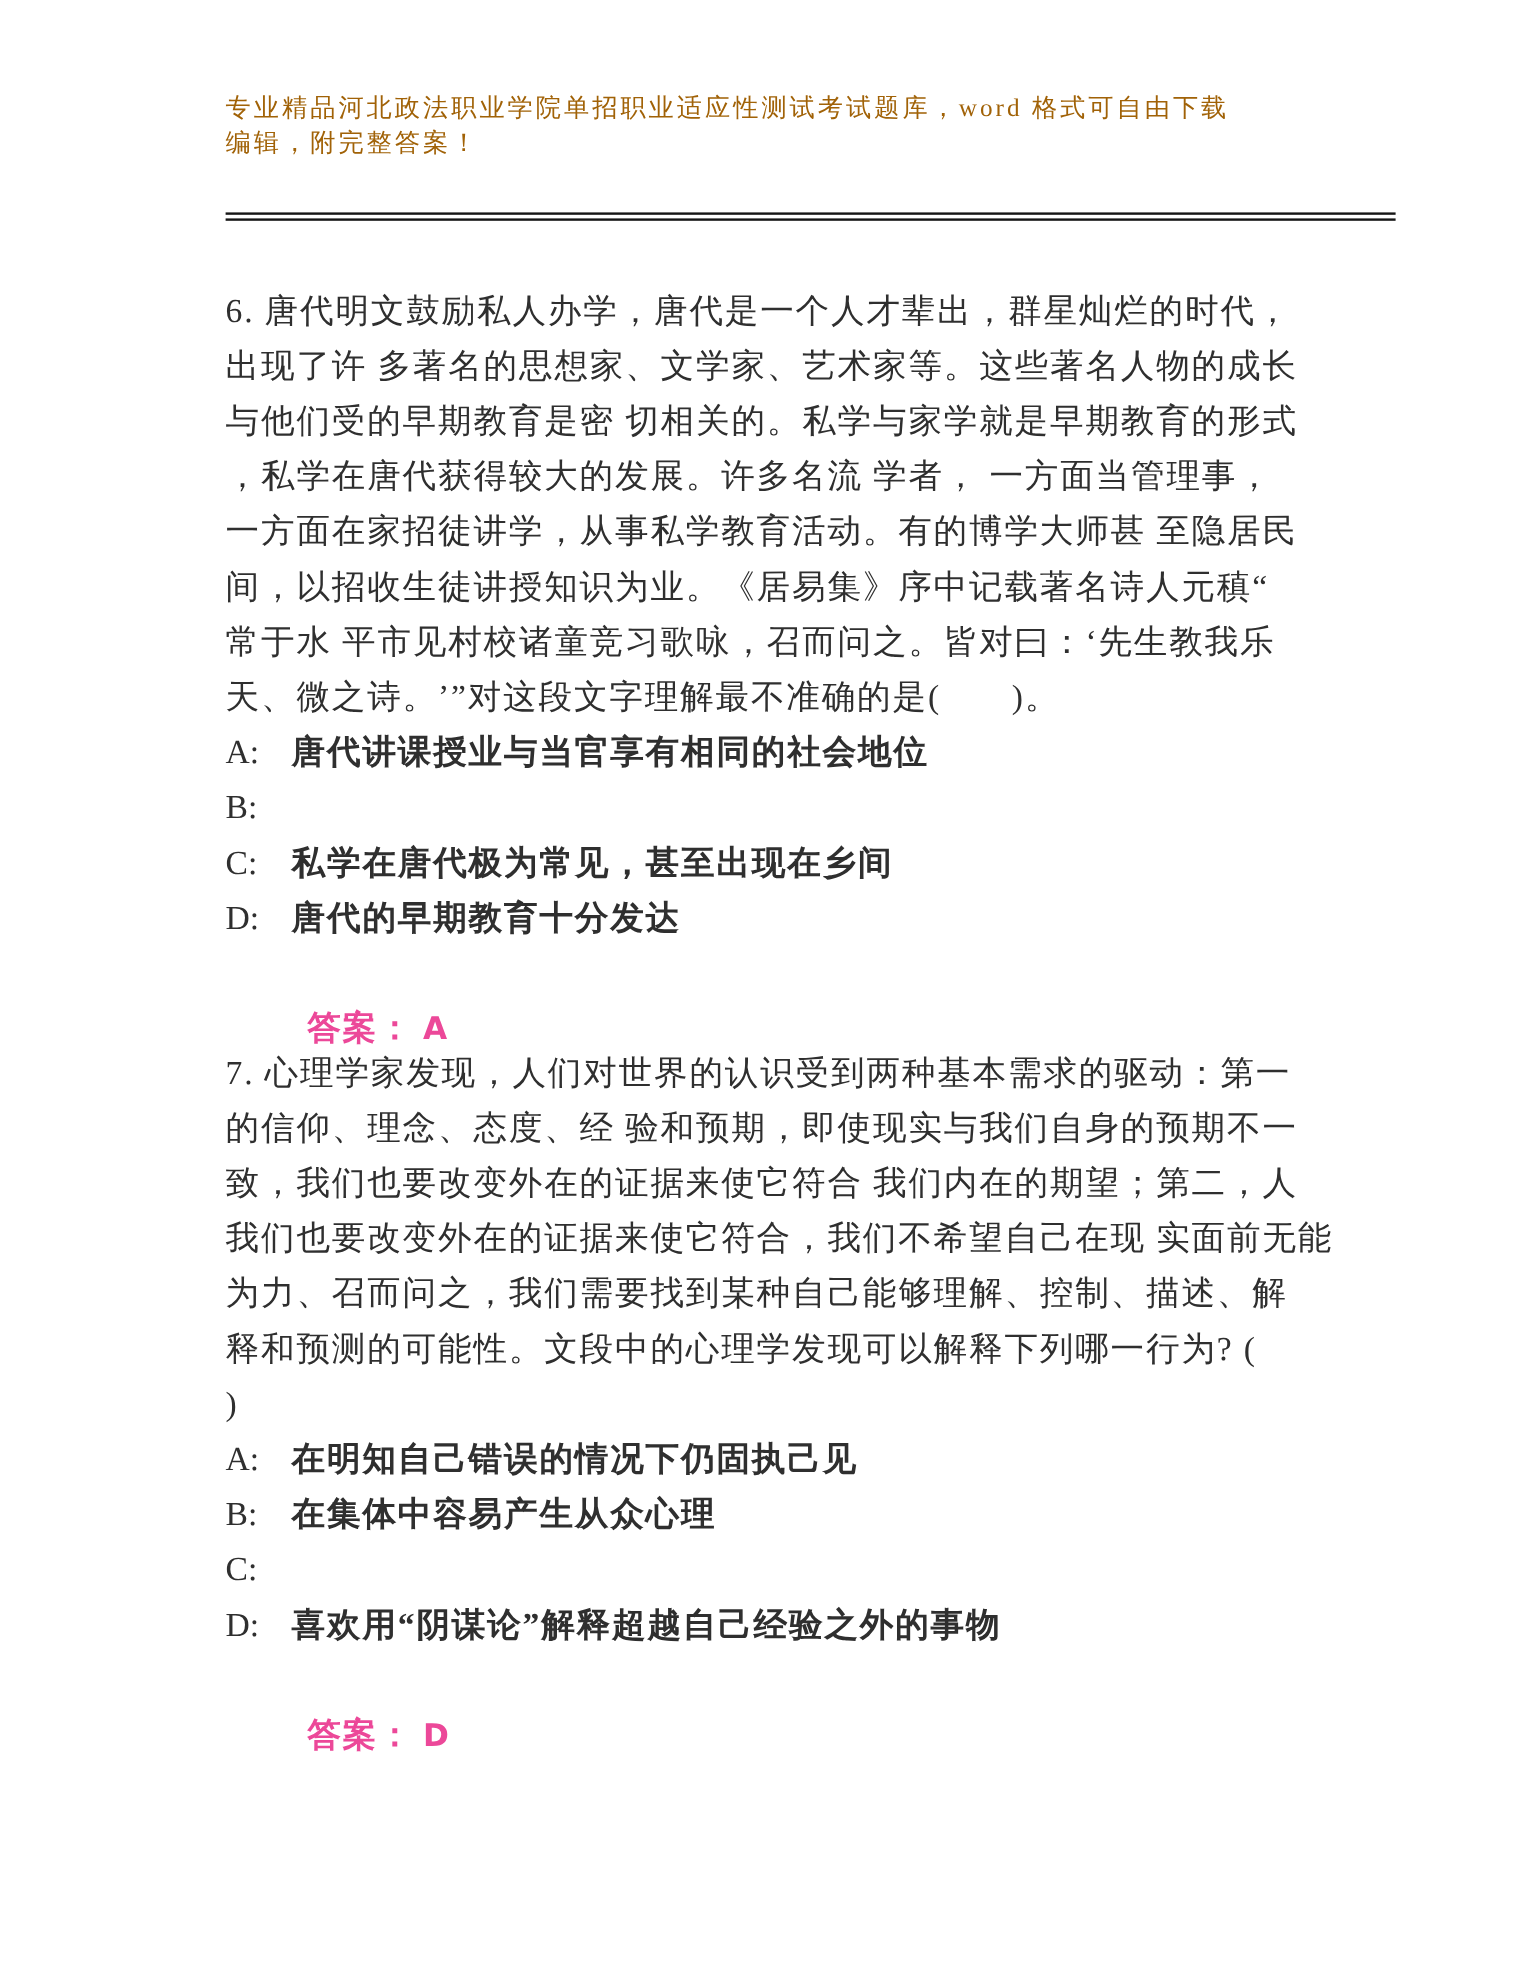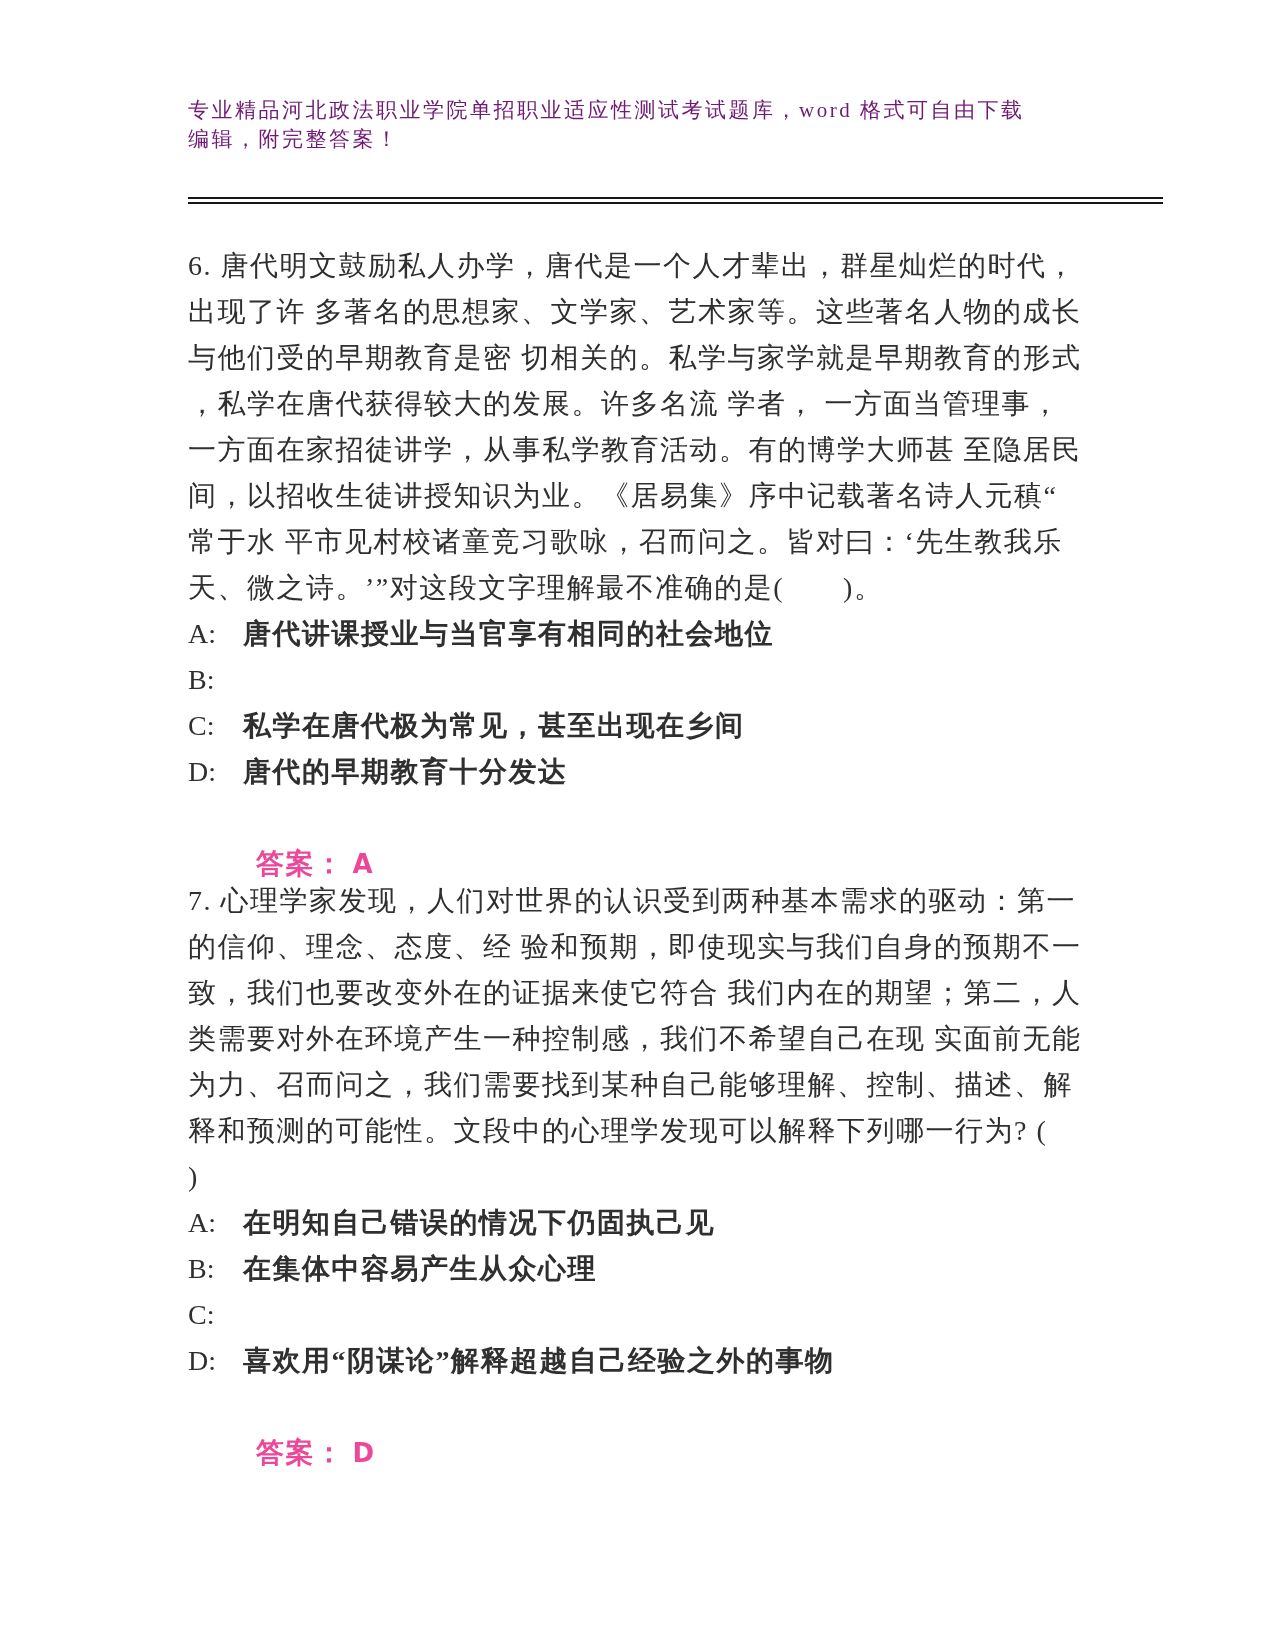--- a/index.html
+++ b/index.html
@@ -15,44 +15,44 @@
     overflow: hidden;
     font-family: "Liberation Serif", "DejaVu Serif", serif;
   }
   .content {
     position: absolute;
     left: 188px;
     top: 0;
     width: 980px;
   }
   .doc-header {
-    margin-top: 96px;
+    margin-top: 76px;
     width: 930px;
     font-size: 21px;
     line-height: 29px;
     letter-spacing: 2.5px;
-    color: #701a75;
+    color: #a16207;
   }
   .doc-header .hline {
     white-space: pre;
   }
   .header-rule {
     margin-top: 43px;
     width: 975px;
     height: 3px;
     border-top: 2px solid #161616;
     border-bottom: 2px solid #161616;
   }
   .question {
     font-size: 28px;
     line-height: 46px;
     letter-spacing: 1.5px;
     color: #2f2f2f;
   }
-  .question.q6 { margin-top: 39px; }
+  .question.q6 { margin-top: 53px; }
   .question.q7 { margin-top: 37px; }
   .stem-line {
     white-space: pre;
     height: 46px;
   }
   .option-row {
     display: flex;
     height: 46px;
     white-space: pre;
   }
@@ -136,21 +136,21 @@
     <section class="question q7">
       <div class="stem">
 
           <div class="stem-line">7. 心理学家发现，人们对世界的认识受到两种基本需求的驱动：第一</div>
 
 
           <div class="stem-line">的信仰、理念、态度、经 验和预期，即使现实与我们自身的预期不一</div>
 
           <div class="stem-line">致，我们也要改变外在的证据来使它符合 我们内在的期望；第二，人</div>
 
-          <div class="stem-line">类需要对外在环境产生一种控制感，我们不希望自己在现 实面前无能</div>
+          <div class="stem-line">我们也要改变外在的证据来使它符合，我们不希望自己在现 实面前无能</div>
 
           <div class="stem-line">为力、召而问之，我们需要找到某种自己能够理解、控制、描述、解</div>
 
           <div class="stem-line">释和预测的可能性。文段中的心理学发现可以解释下列哪一行为? (</div>
 
           <div class="stem-line">)</div>
         </div>
       <div class="options">
 
           <div class="option-row">

